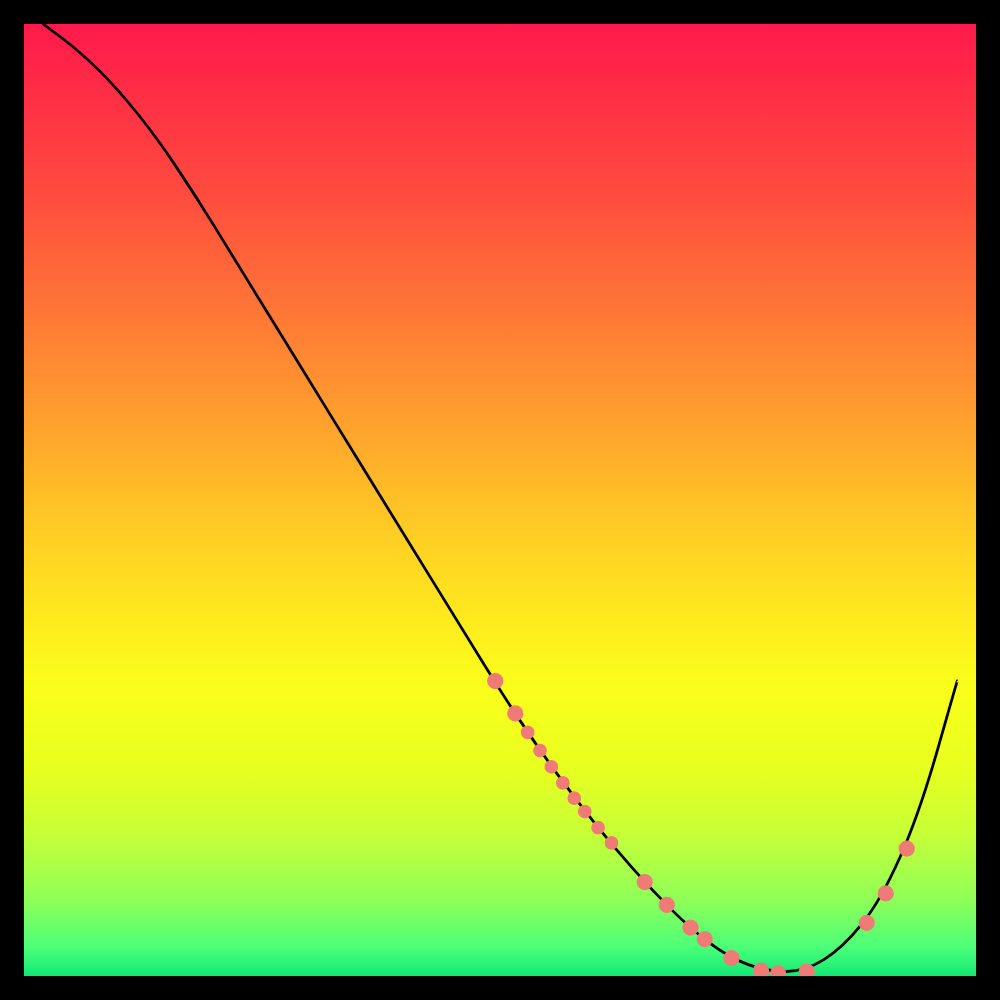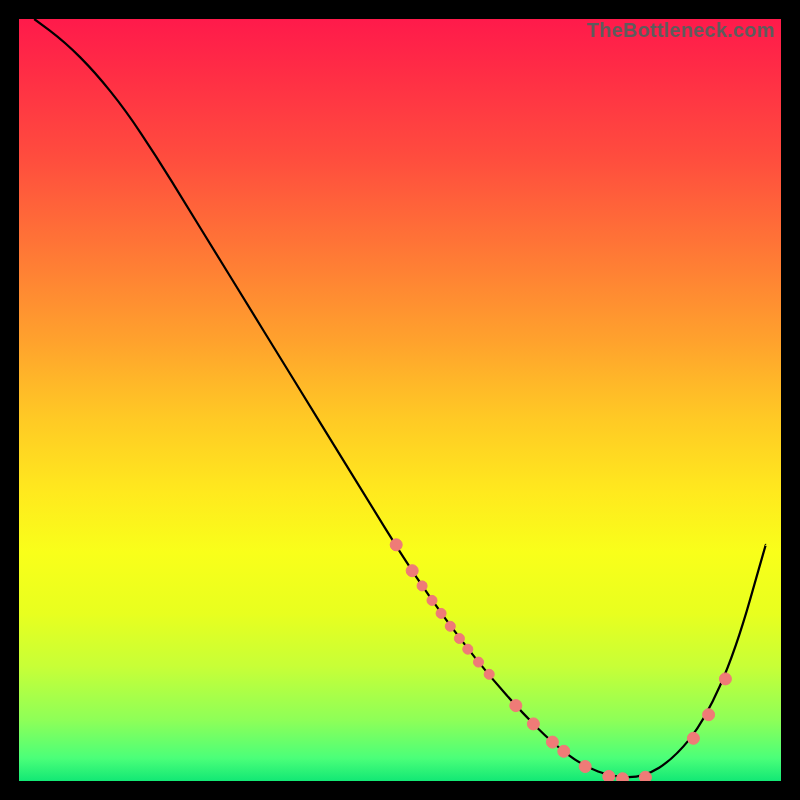--- a/index.html
+++ b/index.html
@@ -88,15 +88,14 @@
           <circle cx="566.2" cy="747.5" r="6" fill="#ef7b77" stroke="#ef7b77"></circle>
           <circle cx="589.8" cy="757.4" r="6" fill="#ef7b77" stroke="#ef7b77"></circle>
           <circle cx="603.5" cy="759.7" r="6" fill="#ef7b77" stroke="#ef7b77"></circle>
           <circle cx="626.4" cy="758.2" r="6" fill="#ef7b77" stroke="#ef7b77"></circle>
           <circle cx="674.4" cy="719.3" r="6" fill="#ef7b77" stroke="#ef7b77"></circle>
           <circle cx="689.6" cy="695.7" r="6" fill="#ef7b77" stroke="#ef7b77"></circle>
           <circle cx="706.4" cy="659.9" r="6" fill="#ef7b77" stroke="#ef7b77"></circle>
         </g>
     </svg>
 
-    <div class="watermark">TheBottleneck.com</div>
   </div>
 </div>
 
 </body></html>

